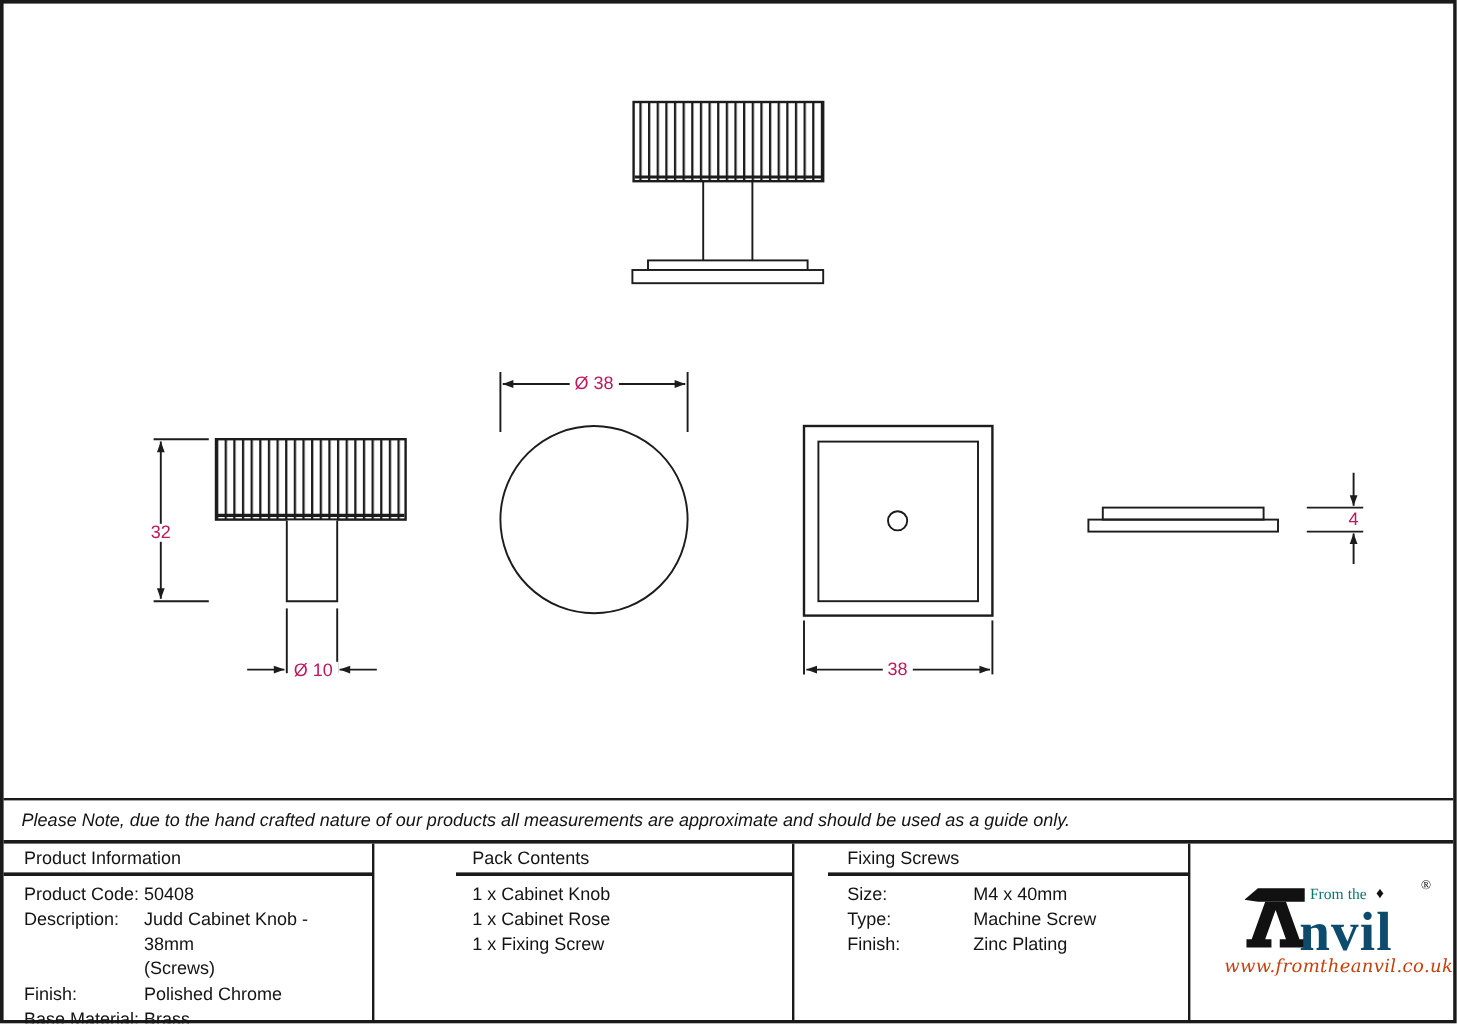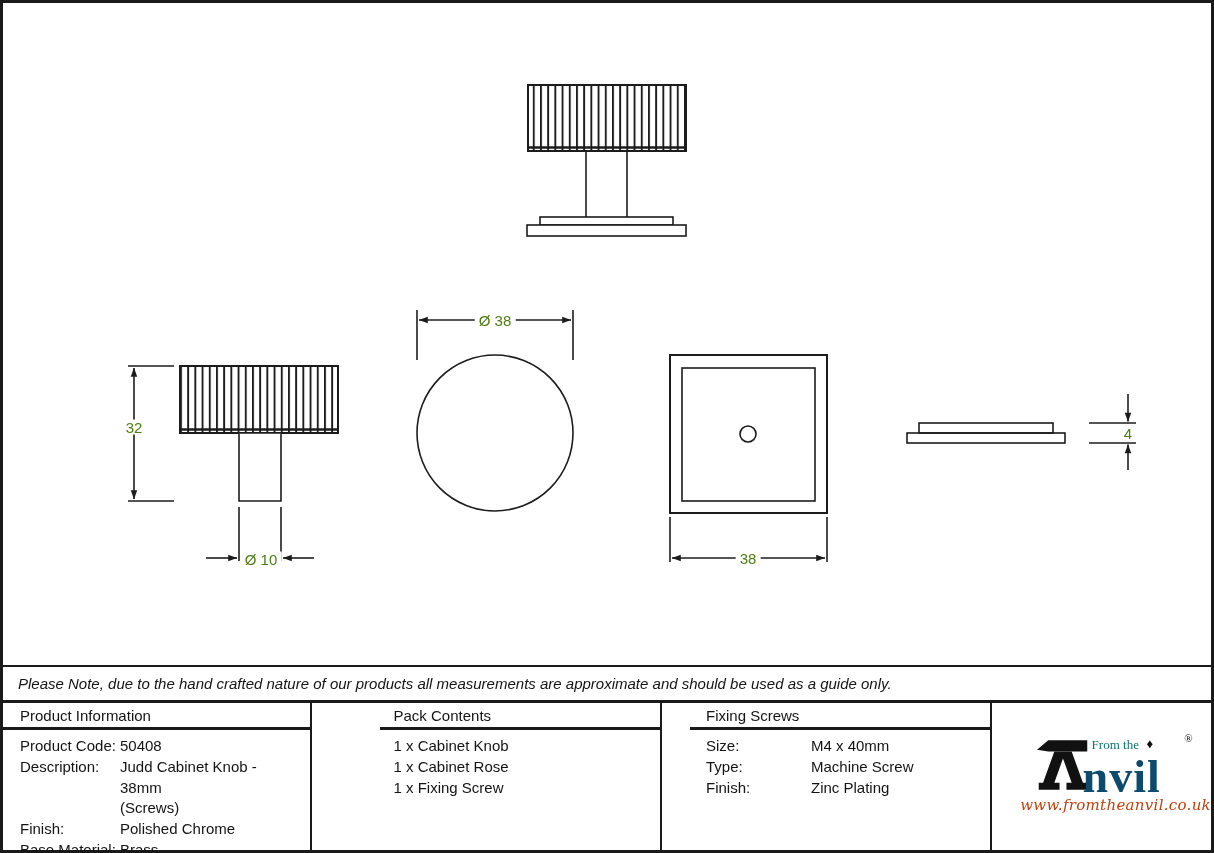--- a/index.html
+++ b/index.html
@@ -19,21 +19,21 @@
   .drawing-area { position: relative; width: 1208px; height: 662px; }
   .drawing-svg { position: absolute; left: 0; top: 0; }
   .dim-label {
     position: absolute;
     transform: translate(-50%, -50%);
     background: #ffffff;
     padding: 0 4px;
     font-size: 15px;
     line-height: 15px;
     white-space: nowrap;
-    color: #4d7c0f;
+    color: #be185d;
   }
   .dim-label.tight { padding: 0 2px; }
   
   .note-row {
     height: 35px;
     border-top: 2px solid #1a1a1a;
     display: flex; align-items: center;
     padding: 0 15px;
     font-size: 15px;
     font-style: italic;
@@ -167,21 +167,21 @@
           <rect x="907" y="433" width="158" height="10"></rect>
           <line x1="1089" y1="423" x2="1136" y2="423"></line>
           <line x1="1089" y1="443" x2="1136" y2="443"></line>
           <line x1="1128" y1="394" x2="1128" y2="421.5" marker-end="url(#arr)"></line>
           <line x1="1128" y1="470" x2="1128" y2="444.5" marker-end="url(#arr)"></line>
         </g>
 
       </g>
     </svg>
 
-    <span class="dim-label" style="left:131px; top:424px;">32</span>
+    <span class="dim-label" style="left:131px; top:441px;">32</span>
     <span class="dim-label" style="left:258px; top:556px;">Ø 10</span>
     <span class="dim-label" style="left:492px; top:317px;">Ø 38</span>
     <span class="dim-label" style="left:745px; top:555px;">38</span>
     <span class="dim-label tight" style="left:1125px; top:430px;">4</span>
   </div>
 
   <div class="note-row">
     <span>Please Note, due to the hand crafted nature of our products all measurements are approximate and should be used as a guide only.</span>
   </div>
 

